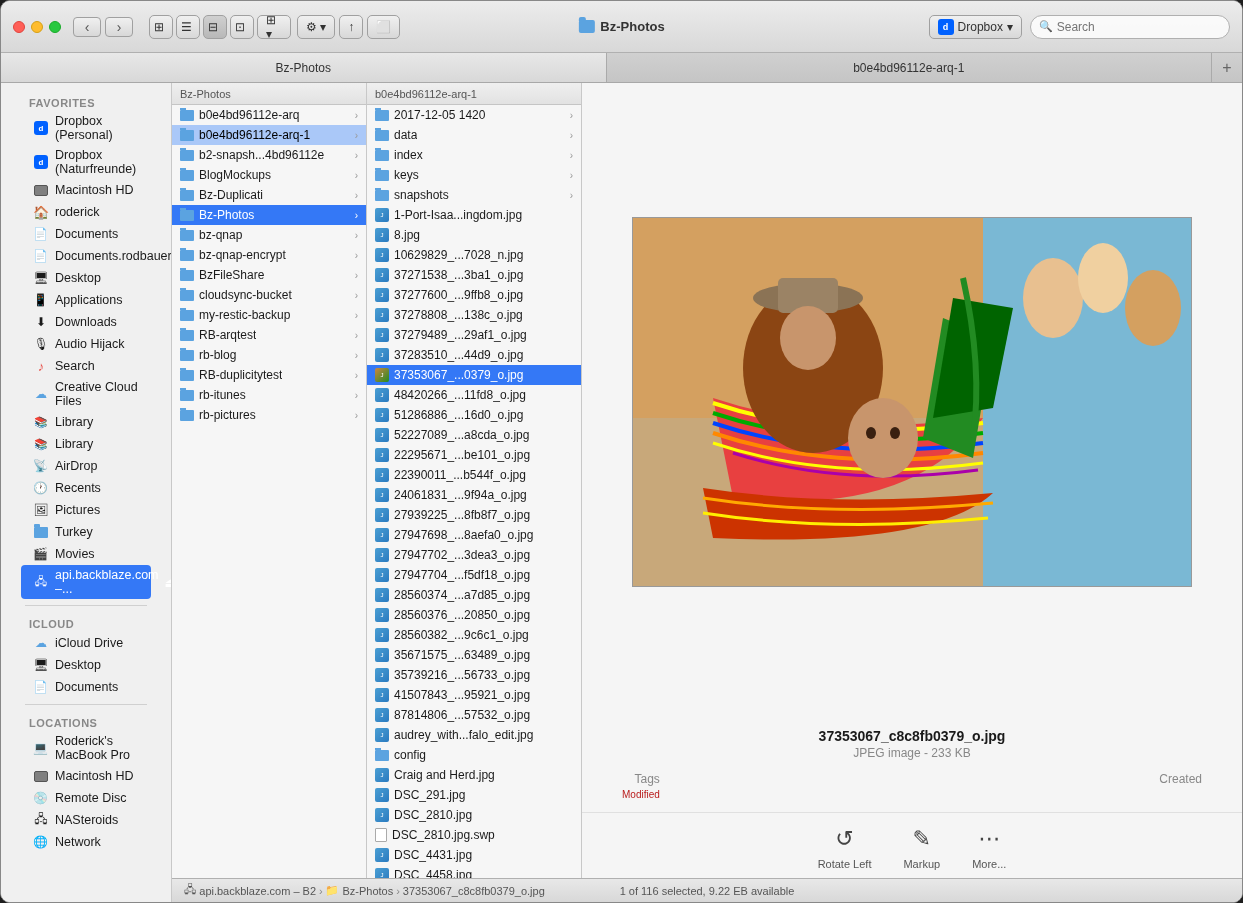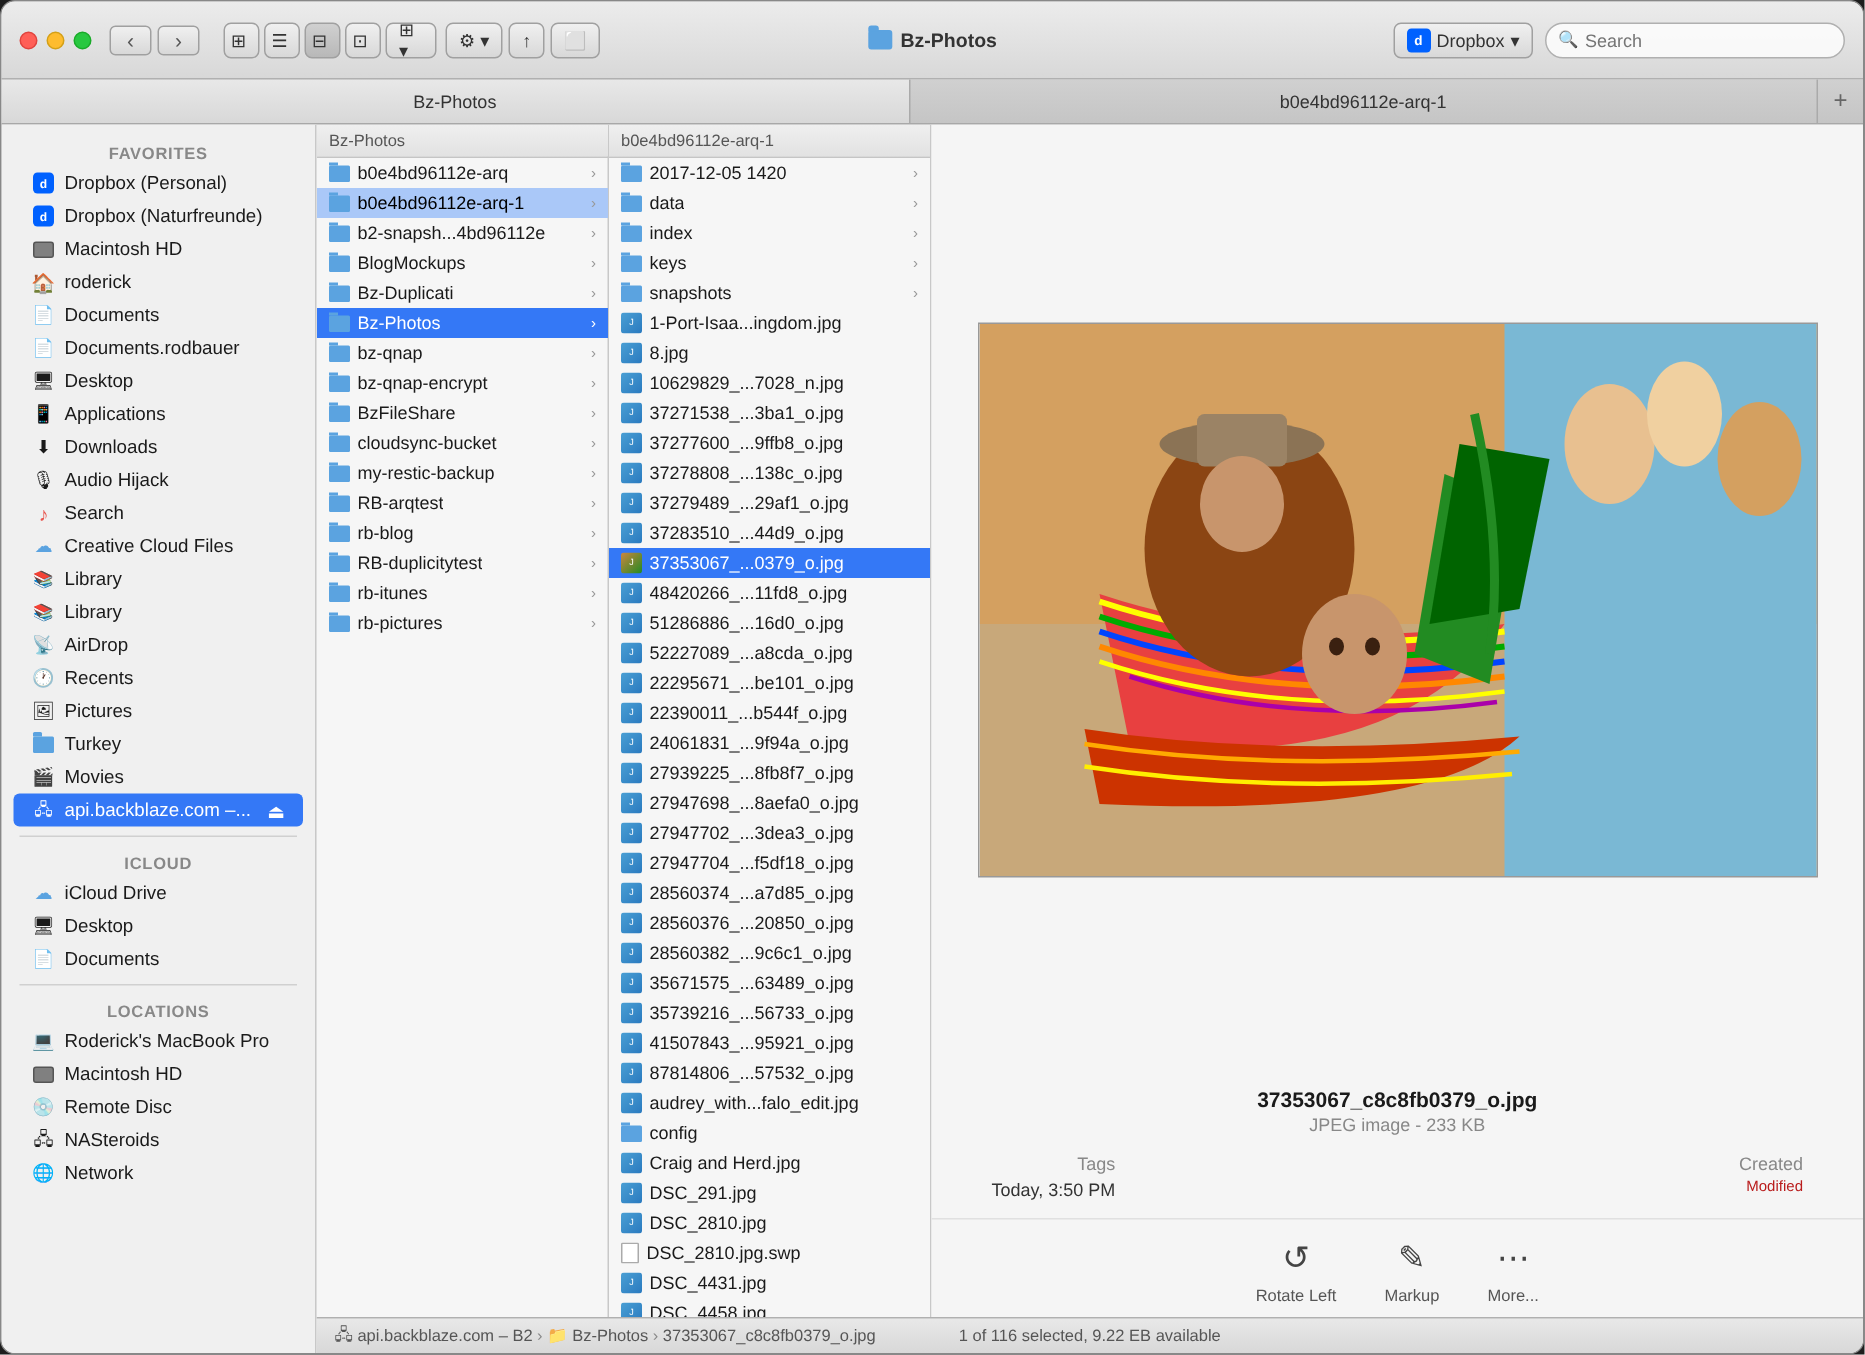--- a/index.html
+++ b/index.html
@@ -166,27 +166,26 @@
       font-size: 16px;
     }
     
     .main-content {
       flex: 1;
       display: flex;
       overflow: hidden;
     }
     
     .sidebar {
-      width: 210px;
+      width: 171px;
       background: #f0f0f0;
       border-right: 1px solid #c8c8c8;
       overflow-y: auto;
       flex-shrink: 0;
-      padding: 8px 4px;
-      text-align: center;
+      padding: 8px 16px;
     }
     .sidebar-section-header {
       font-size: 11px;
       font-weight: 700;
       color: #888;
       text-transform: uppercase;
       padding: 6px 12px 2px;
       letter-spacing: 0.5px;
     }
     .sidebar-item {
@@ -1057,21 +1056,20 @@
           </div>
 
           <div style="padding: 8px 20px 4px; text-align:center;">
             <div style="font-size:14px; font-weight:600; color:#1a1a1a;">37353067_c8c8fb0379_o.jpg</div>
             <div style="font-size:12px; color:#888; margin-top:2px;">JPEG image - 233 KB</div>
           </div>
 
           <div style="padding: 8px 40px; display:grid; grid-template-columns: auto 1fr; gap:3px 8px;">
             <span style="font-size:12px;color:#888;text-align:right;">Tags</span>
             <span style="font-size:12px;color:#888;text-align:right;">Created</span>
-            <span style="font-size:12px;color:#333;">Today, 3:50 PM</span>
             <span style="font-size:10px;color:#b91c1c;text-align:right;">Modified</span>
           </div>
 
           <div style="display:flex;gap:32px;justify-content:center;padding:10px 0 8px;border-top:1px solid #e0e0e0;margin-top:4px;">
             <div style="display:flex;flex-direction:column;align-items:center;gap:3px;cursor:pointer;">
               <div style="width:32px;height:32px;display:flex;align-items:center;justify-content:center;font-size:22px;color:#444;">↺</div>
               <span style="font-size:11px;color:#555;">Rotate Left</span>
             </div>
             <div style="display:flex;flex-direction:column;align-items:center;gap:3px;cursor:pointer;">
               <div style="width:32px;height:32px;display:flex;align-items:center;justify-content:center;font-size:22px;color:#444;">✎</div>

